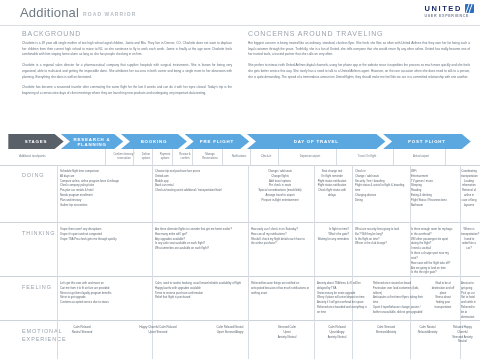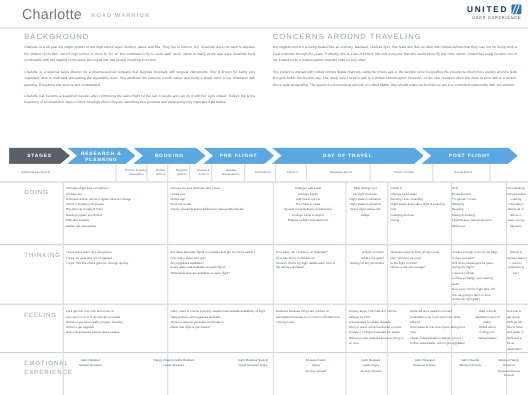--- a/index.html
+++ b/index.html
@@ -25,21 +25,21 @@
     position: absolute; left: 20px; top: 5px;
     font-size: 13px; font-weight: 300; color: #6f7a85;
     letter-spacing: 0.2px;
   }
   .hdr-sub {
     position: absolute; left: 83px; top: 11px;
     font-size: 5px; color: #b4bcc4; letter-spacing: 1.1px;
     font-weight: 600;
   }
   .logo-wrap {
-    position: absolute; right: 6px; top: 4px; text-align: right;
+    position: absolute; right: 6px; top: 4px; text-align: left;
   }
   .logo-row { display: flex; align-items: center; justify-content: flex-end; }
   .logo-txt {
     font-size: 7.5px; font-weight: 700; letter-spacing: 1.6px;
     color: #1c2d6b;
   }
   .logo-mark {
     display: inline-block; width: 9px; height: 9px; margin-left: 3px;
     background: #2f6fbf; position: relative; overflow: hidden;
     border-radius: 1px;
@@ -128,21 +128,21 @@
     font-size: 2.75px; color: #5c6770; line-height: 1.75;
   }
   .emo-cell.ctr { text-align: center; }
 </style>
 </head>
 <body>
 
 <div id="page">
 
   <div class="hdr">
-    <div class="hdr-title">Charlotte</div>
+    <div class="hdr-title">Additional</div>
     <div class="hdr-sub">ROAD WARRIOR</div>
     <div class="logo-wrap">
       <div class="logo-row">
         <span class="logo-txt">UNITED</span>
         <span class="logo-mark"></span>
       </div>
       <div class="logo-sub">USER EXPERIENCE</div>
     </div>
   </div>
 

